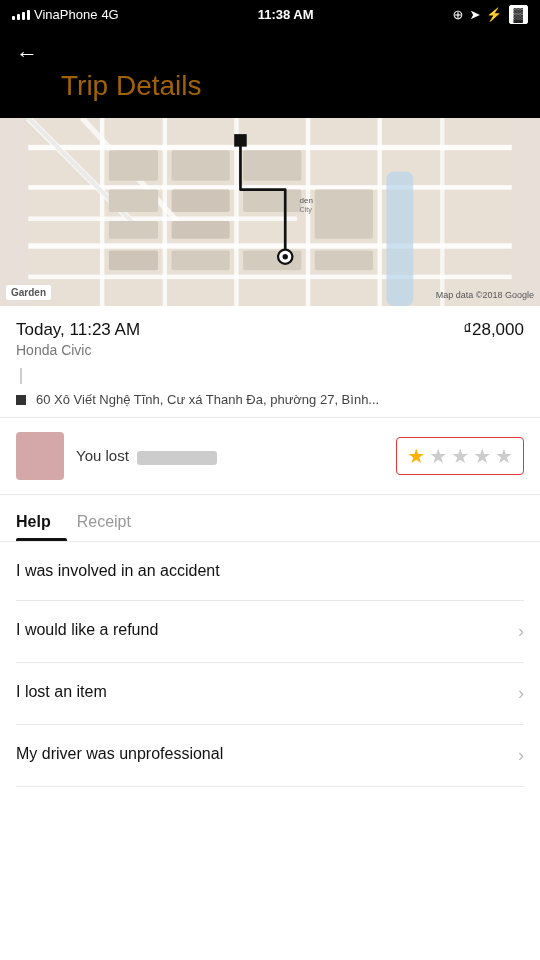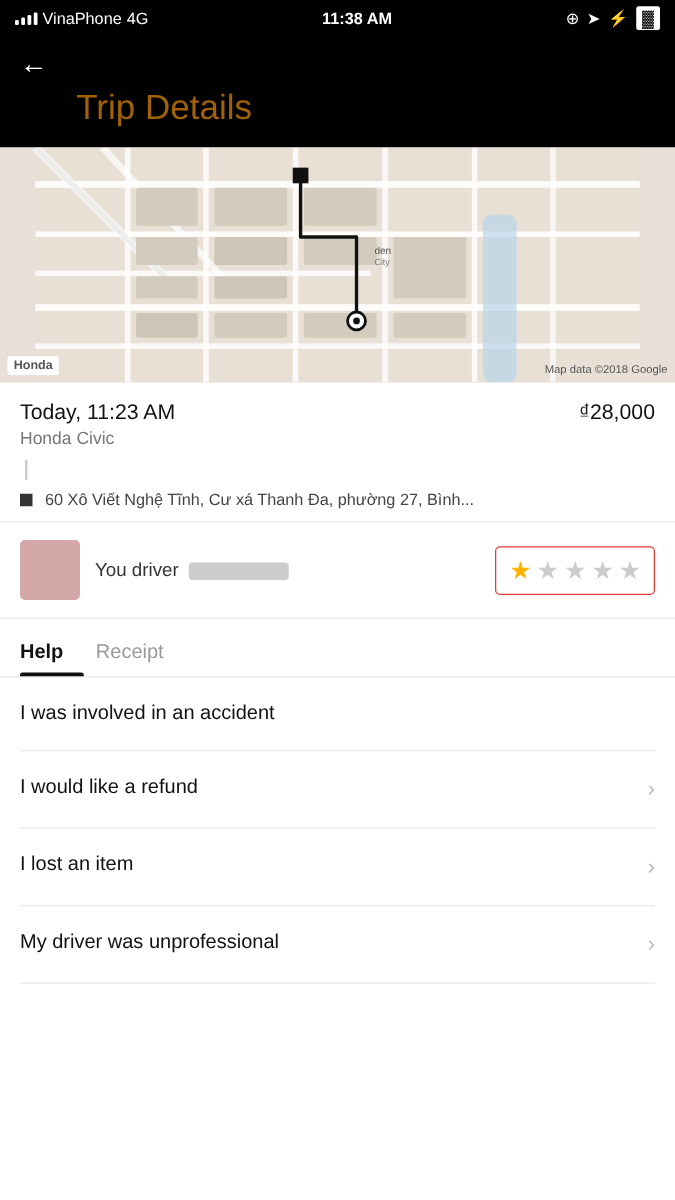--- a/index.html
+++ b/index.html
@@ -270,21 +270,21 @@
 
     <rect x="230" y="18" width="14" height="14" fill="#111"></rect>
 
     <circle cx="287" cy="155" r="8" fill="#fff" stroke="#111" stroke-width="2.5"></circle>
     <circle cx="287" cy="155" r="3" fill="#111"></circle>
 
     <text x="303" y="95" font-size="9" fill="#555">den</text>
     <text x="303" y="105" font-size="8" fill="#777">City</text>
   </svg>
   <div class="google-badge">
-    <span>Honda</span>
+    <span>Garden</span>
   </div>
   <div class="map-data-badge">Map data ©2018 Google</div>
 </div>
 
 <div class="trip-info">
   <div class="trip-date-row">
     <span class="trip-date">Today, 11:23 AM</span>
     <span class="trip-fare">₫28,000</span>
   </div>
   <div class="trip-vehicle">Honda Civic</div>
@@ -298,21 +298,21 @@
     <div class="stop-row">
       <div class="stop-icon-square"></div>
       <span class="stop-address">60 Xô Viết Nghệ Tĩnh, Cư xá Thanh Đa, phường 27, Bình...</span>
     </div>
   </div>
 </div>
 
 <div class="rating-row">
   <div class="driver-avatar"></div>
   <div class="rating-text">
-    <span>You driver</span>
+    <span>You lost</span>
     <span class="rating-name-blur"></span>
   </div>
   <div class="stars-box">
     <span class="star">★</span>
     <span class="star empty">★</span>
     <span class="star empty">★</span>
     <span class="star empty">★</span>
     <span class="star empty">★</span>
   </div>
 </div>

